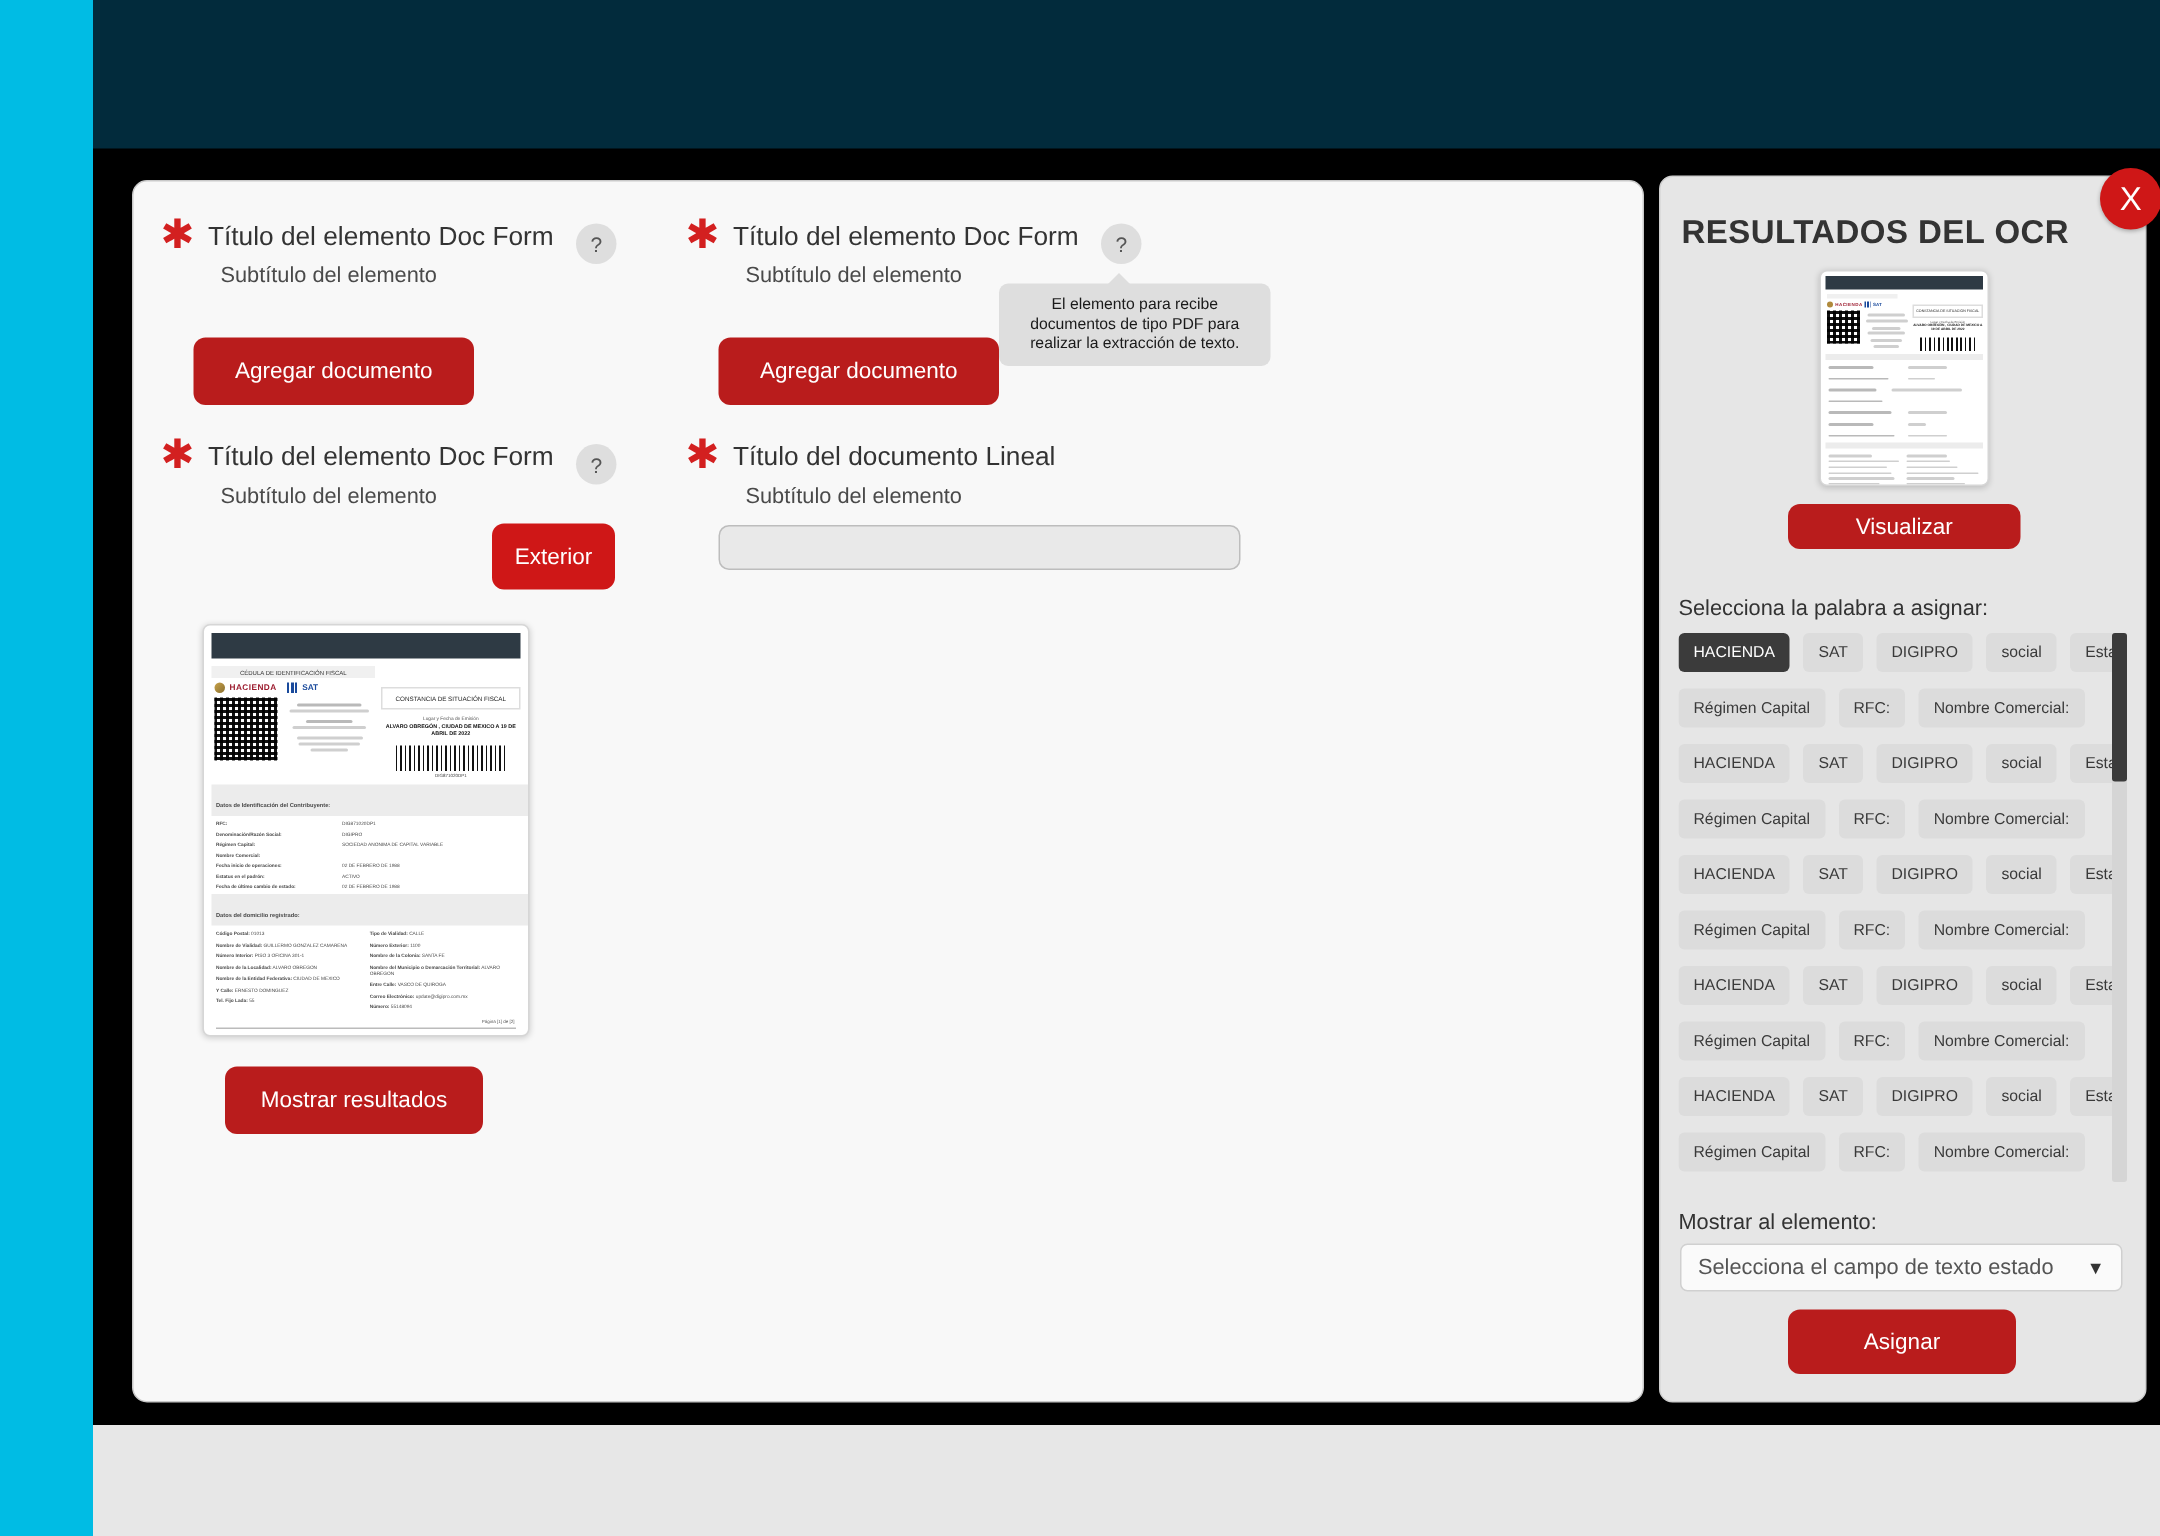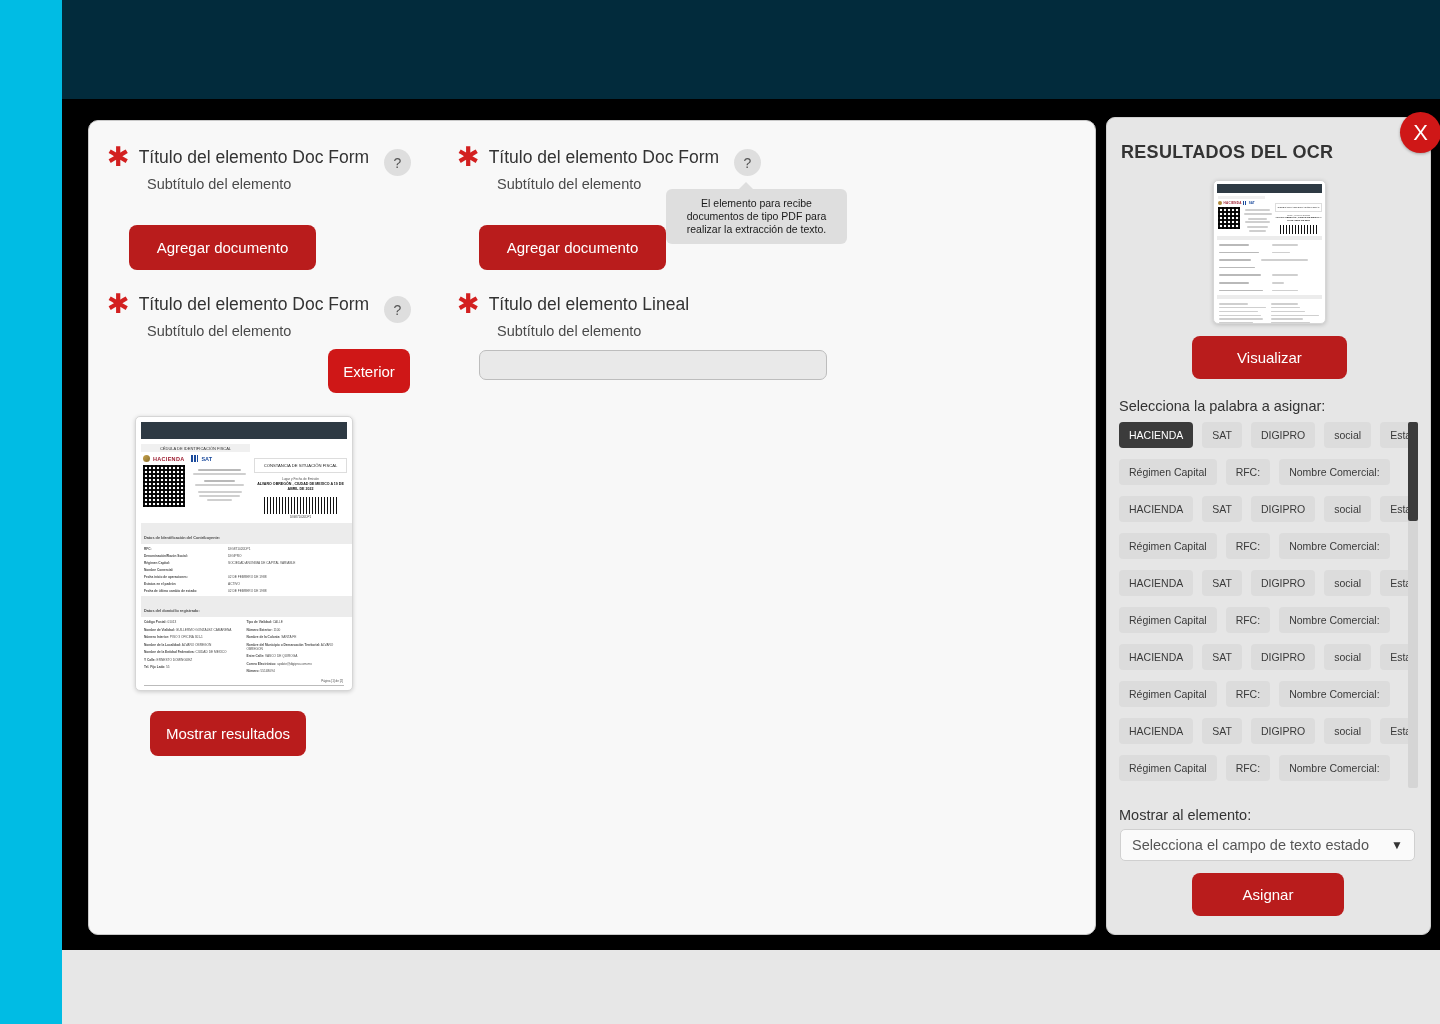--- a/index.html
+++ b/index.html
@@ -38,21 +38,21 @@
   .btn{
     border:none;border-radius:8px;color:#fff;font-size:15px;
     font-family:"Liberation Sans",sans-serif;cursor:pointer;
   }
   .btn-blue{background:#b91c1c;}
   .btn-red{background:#cf1717;}
 
   #add-doc-1{position:absolute;left:129px;top:225px;width:187px;height:45px;}
   #add-doc-2{position:absolute;left:479px;top:225px;width:187px;height:45px;}
   #delete-btn{position:absolute;left:328px;top:349px;width:82px;height:44px;}
-  #show-results-btn{position:absolute;left:150px;top:711px;width:156px;height:45px;}
+  #show-results-btn{position:absolute;left:150px;top:711px;width:172px;height:45px;}
 
   
   #tooltip{
     position:absolute;left:666px;top:189px;width:163px;
     background:#dedede;border-radius:6px;padding:8px 9px;
     font-size:10.5px;color:#1a1a1a;line-height:13px;text-align:center;
   }
   #tooltip:after{
     content:"";position:absolute;top:-7px;left:72px;
     border-left:8px solid transparent;border-right:8px solid transparent;
@@ -89,22 +89,22 @@
       repeating-linear-gradient(90deg,#111 0 2px,transparent 2px 4px);
     background-blend-mode:multiply;}
   .barcode{background:repeating-linear-gradient(90deg,#111 0 1px,#fff 1px 3px,#111 3px 4px,#fff 4px 6px);}
 
   
   #ocr-panel{
     position:absolute;left:1106px;top:117px;width:323px;height:816px;
     background:#e6e6e6;border-radius:9px;border:1px solid #cfcfcf;
     box-shadow:0 2px 6px rgba(0,0,0,.3);
   }
-  #ocr-title{position:absolute;left:1121px;top:142px;font-size:18px;font-weight:bold;color:#333;letter-spacing:.3px;}
-  #visualizar-btn{position:absolute;left:1192px;top:336px;width:155px;height:43px;}
+  #ocr-title{position:absolute;left:1121px;top:142px;font-size:22px;font-weight:bold;color:#333;letter-spacing:.3px;}
+  #visualizar-btn{position:absolute;left:1192px;top:336px;width:155px;height:30px;}
   #select-word-label{position:absolute;left:1119px;top:398px;font-size:14.5px;color:#333;}
   #assign-to-label{position:absolute;left:1119px;top:807px;font-size:14.5px;color:#333;}
 
   
   #chips-area{
     position:absolute;left:1119px;top:422px;width:289px;height:366px;
     overflow:hidden;
   }
   #chips-list{display:flex;flex-direction:column;gap:0;}
   .chip-row{display:flex;gap:9px;margin-bottom:11px;height:26px;}
@@ -177,21 +177,21 @@
     <span class="field-title">Título del elemento Doc Form</span>
   </div>
   <div class="field-sub">Subtítulo del elemento</div>
 </div>
 <div class="help-dot" style="left:384px;top:296px;">?</div>
 <button class="btn btn-red" id="delete-btn">Exterior</button>
 
 <div class="field-block" style="left:457px;top:294px;">
   <div class="field-head">
     <span class="req-star">✱</span>
-    <span class="field-title">Título del elemento Lineal</span>
+    <span class="field-title">Título del documento Lineal</span>
   </div>
   <div class="field-sub">Subtítulo del elemento</div>
 </div>
 <input id="lineal-input" type="text" value="" style="">
 
 <div class="doc-thumb" id="doc-thumb-left">
   <div class="doc-inner">
     <div class="doc-topbar"></div>
     <div style="display:flex;margin-top:5px;">
       <div style="width:54%;">

